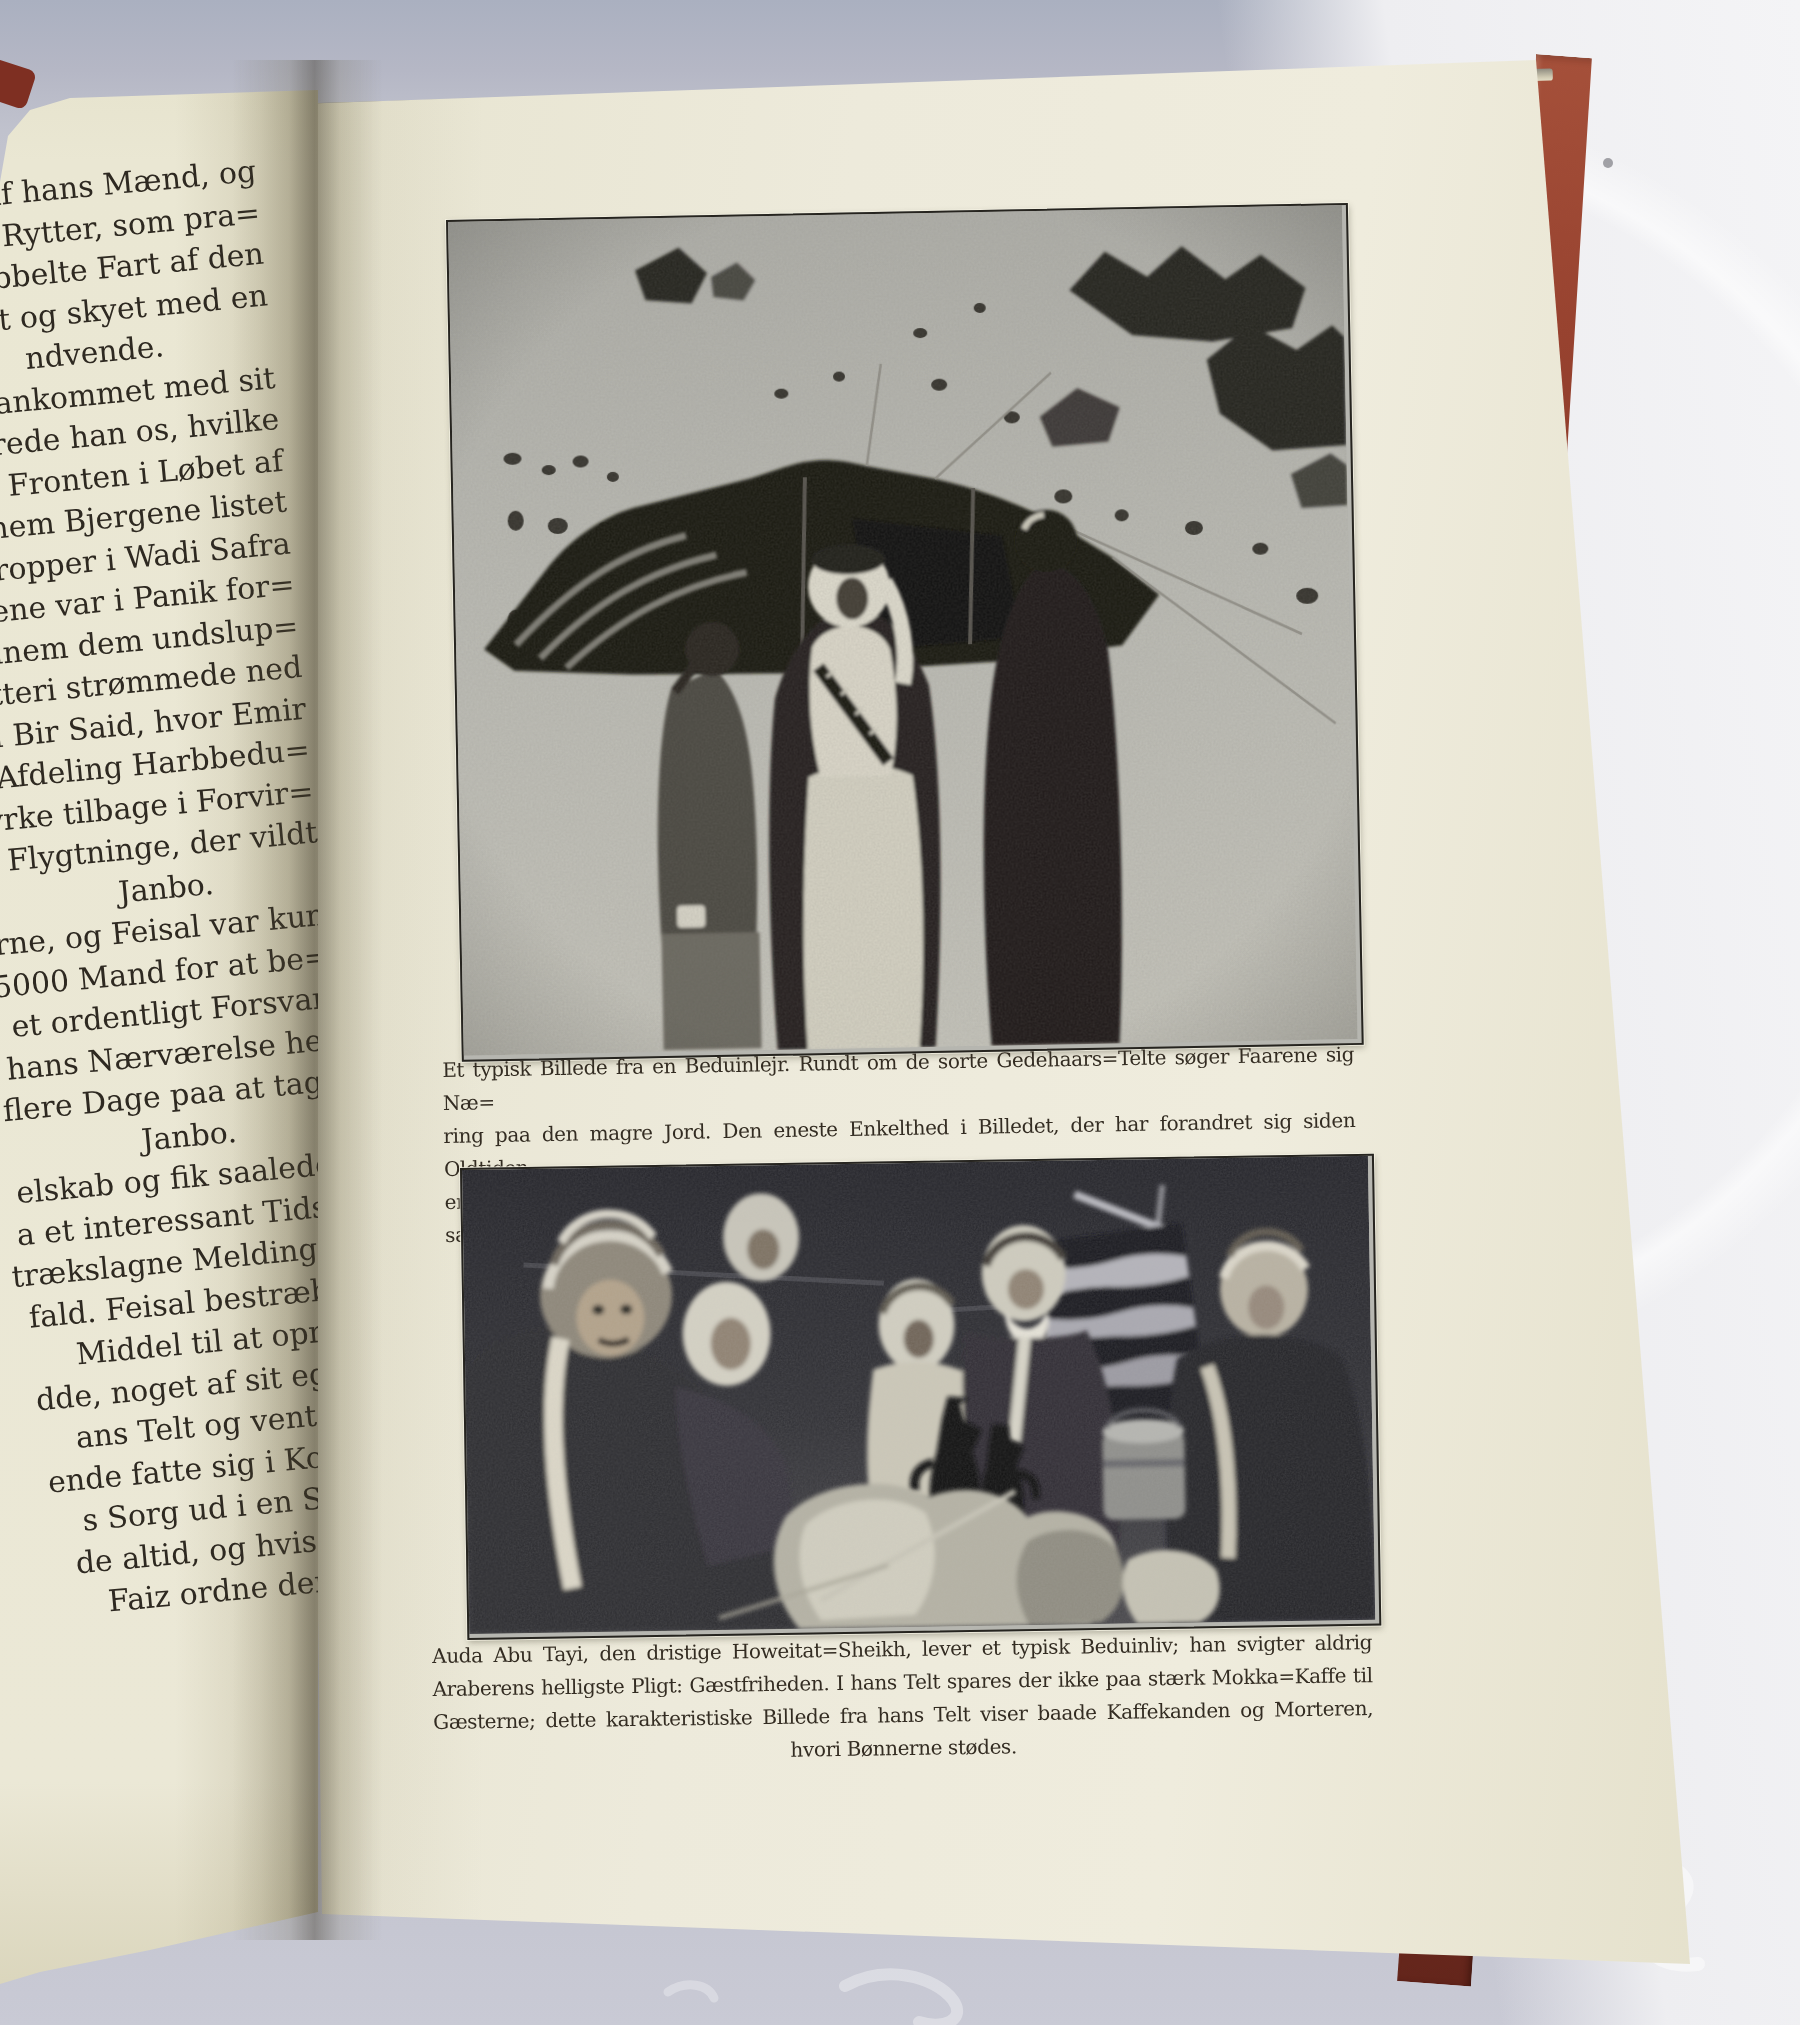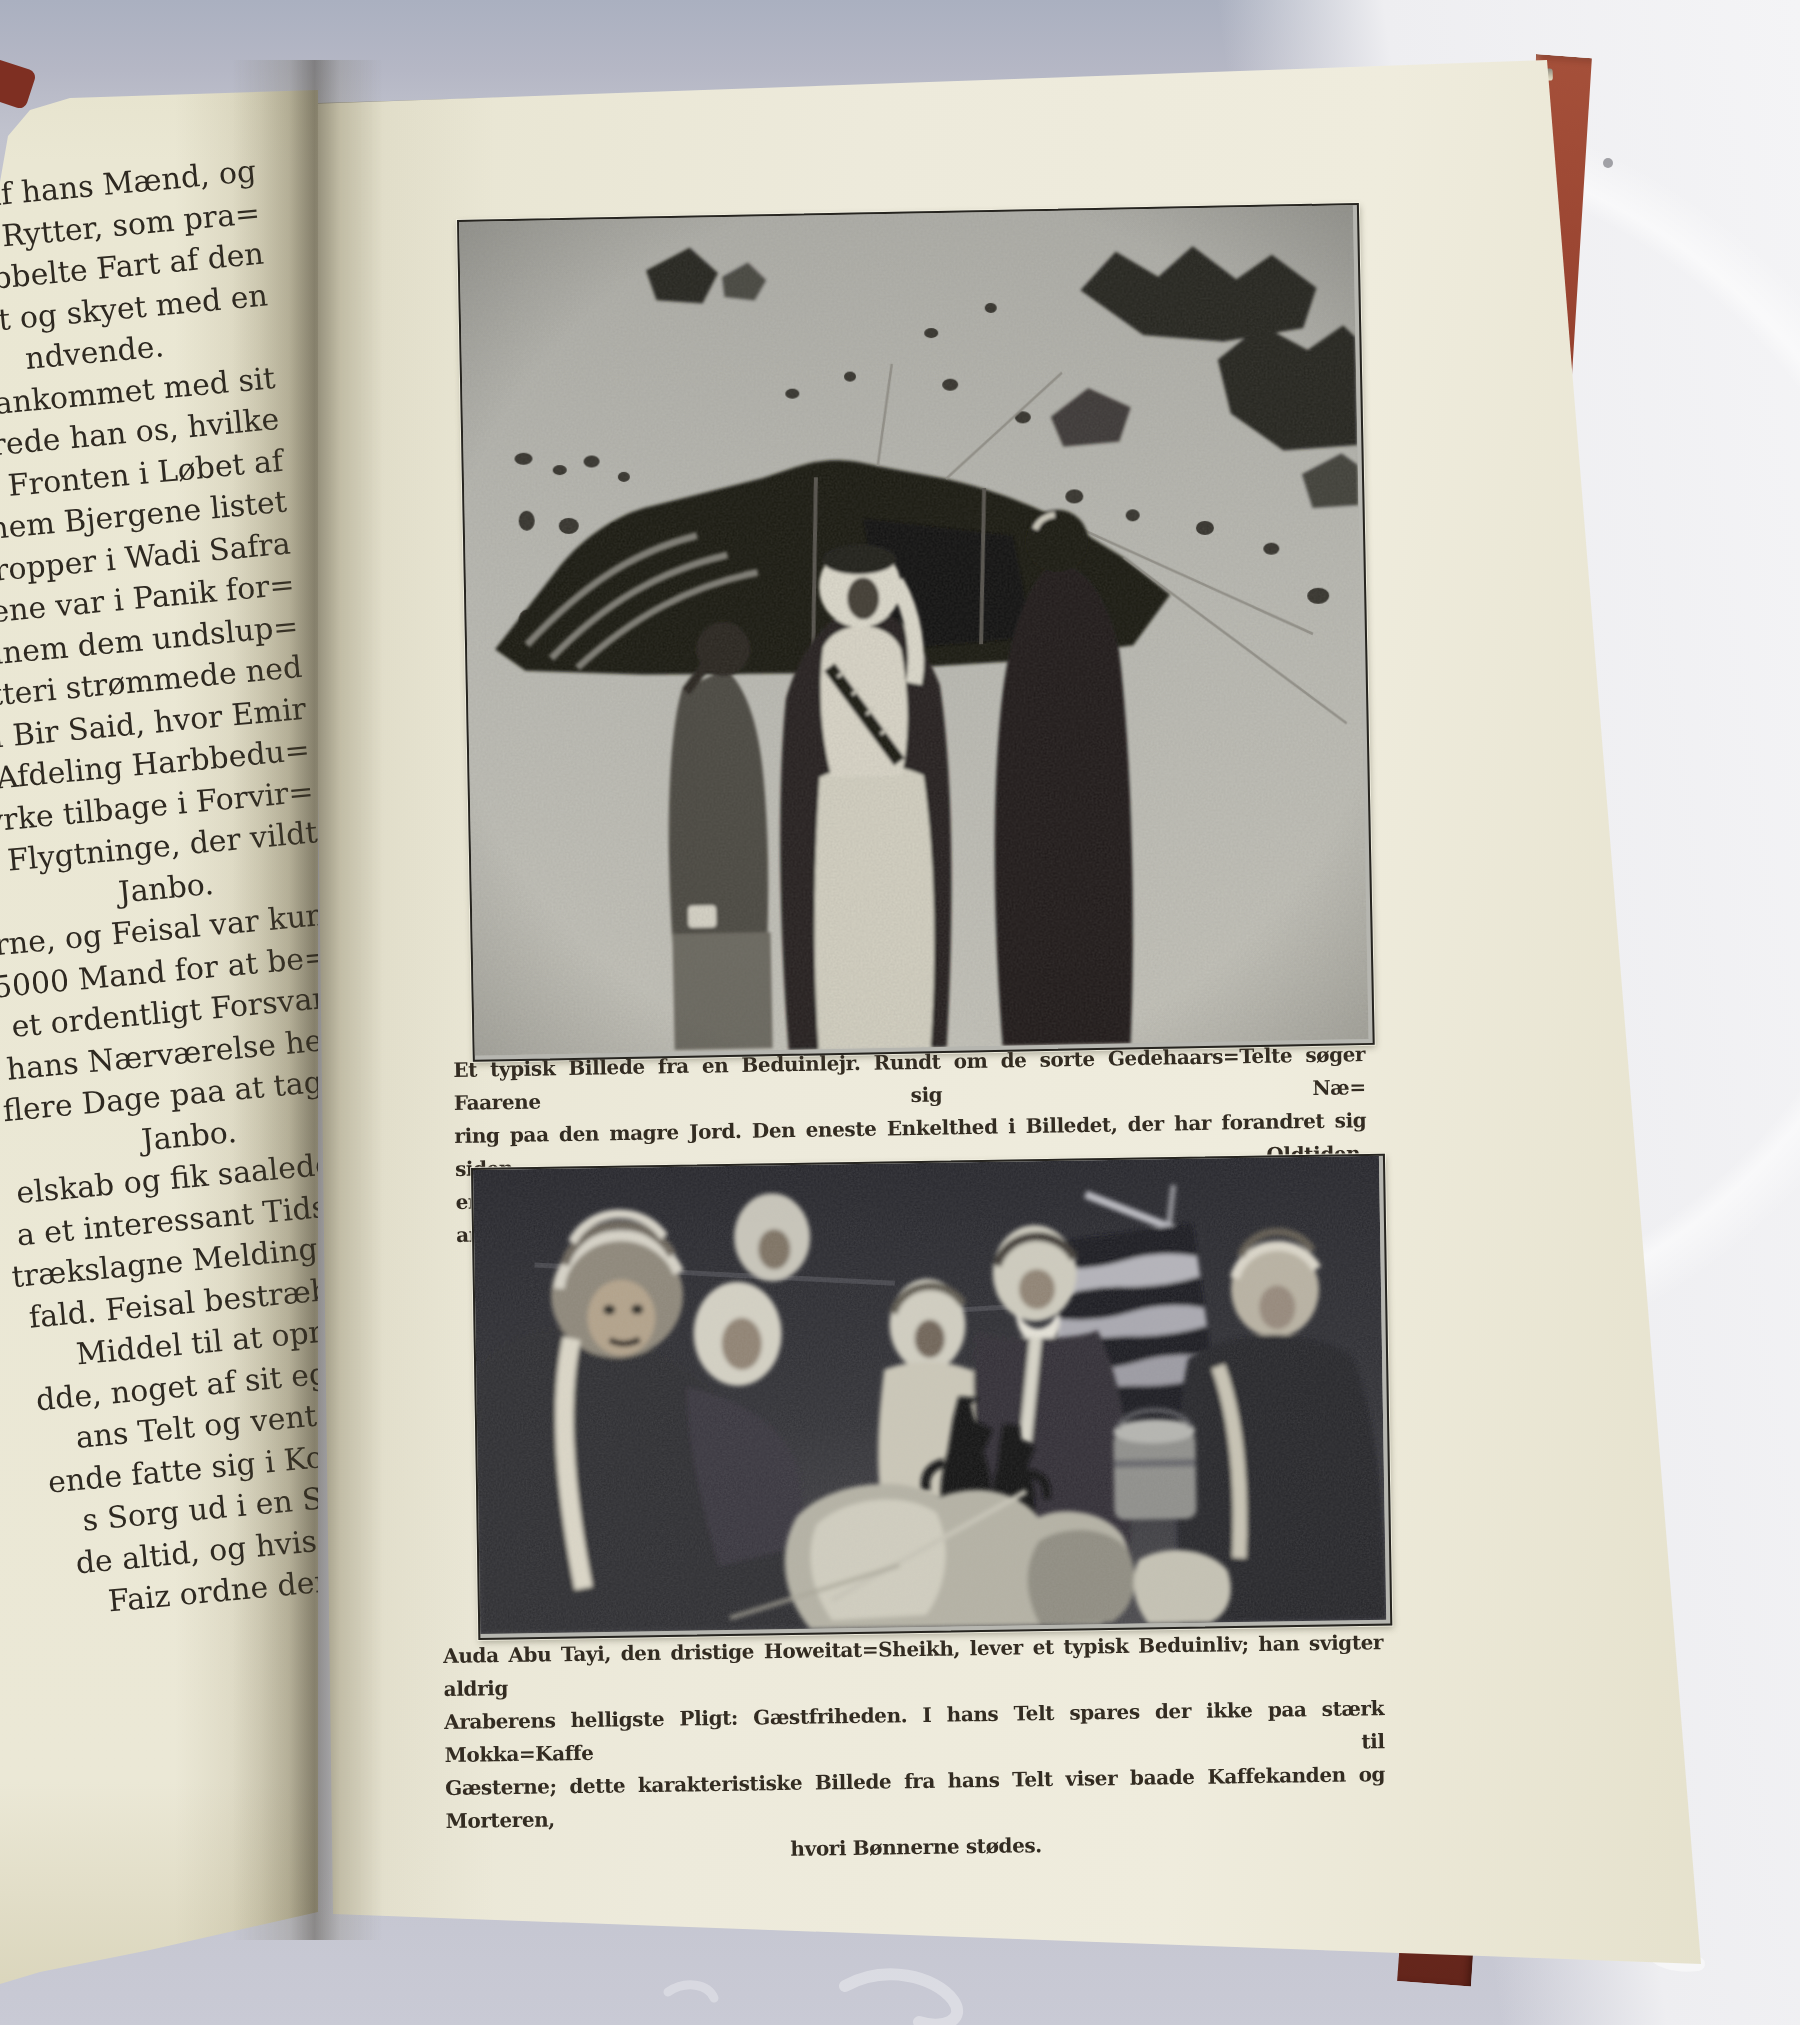--- a/index.html
+++ b/index.html
@@ -67,28 +67,27 @@
     position:absolute;left:-258px;top:150px;width:512px;
     transform:rotate(-5.3deg);transform-origin:right top;
     font-size:30px;line-height:41.5px;color:#2e2921;text-align:right;
     white-space:nowrap;
   }
   .left-text .lp-line{height:41.5px;}
   .left-text .par-end{padding-right:108px;}
 
   
   .right-page{
-    position:absolute;left:295px;top:48px;width:1430px;height:1935px;z-index:9;
+    position:absolute;left:284px;top:48px;width:1430px;height:1935px;z-index:9;
     clip-path:polygon(14px 56px,1252px 12px,1406px 1916px,38px 1866px);
     background:
       linear-gradient(to right, rgba(140,130,95,.30) 0px, rgba(140,130,95,.08) 90px, rgba(0,0,0,0) 200px),
       linear-gradient(97deg, #e7e4d0 0%, #edeadb 35%, #efecdd 66%, #e5e1cc 100%),
       #ebe8d7;
     filter:drop-shadow(4px 12px 14px rgba(55,55,72,.42));
-    font-weight:bold;
   }
   .photo{position:absolute;border:2px solid #26241f;background:#b6b6b0;
     box-shadow:0 0 0 1px rgba(245,242,228,.8), 1px 3px 6px rgba(70,65,50,.35);}
   .photo svg{display:block;}
   .photo-1{left:162px;top:172px;width:898px;height:838px;transform:rotate(-1.08deg);transform-origin:0 0;}
   .photo-2{left:176px;top:1120px;width:910px;height:468px;transform:rotate(-.9deg);transform-origin:0 0;}
 
   .caption{position:absolute;color:#332c22;font-size:20px;line-height:33px;letter-spacing:-.4px;}
   .caption .cap-line{text-align:justify;text-align-last:justify;}
   .caption .last-line{text-align-last:center;}

